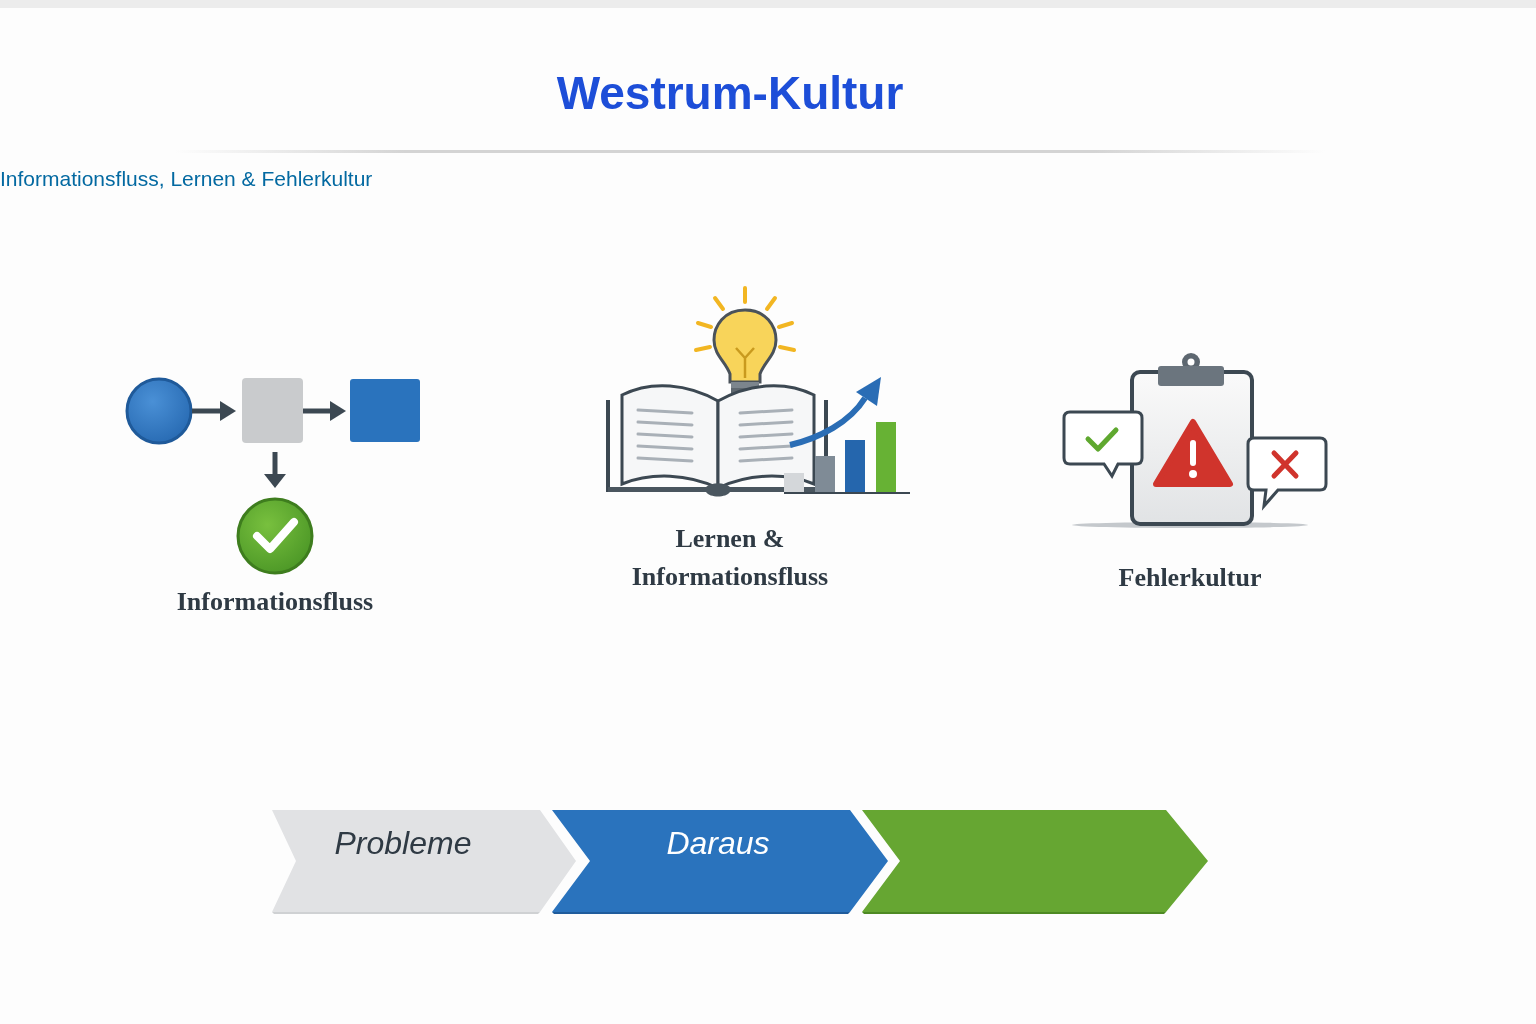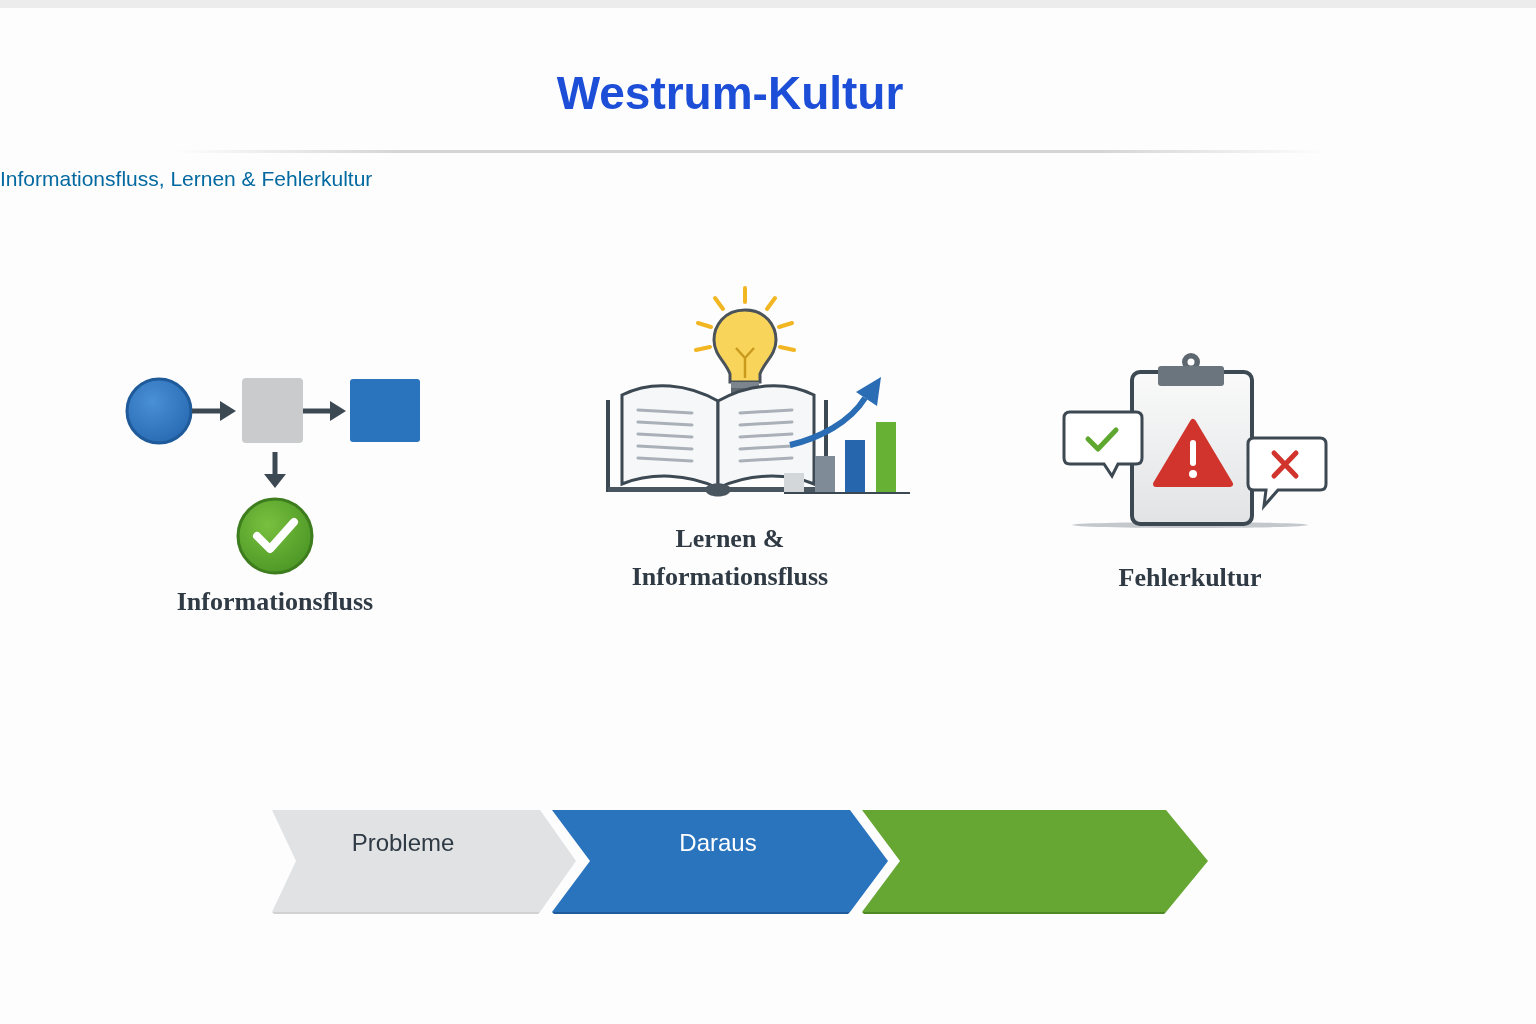--- a/index.html
+++ b/index.html
@@ -24,21 +24,21 @@
     }
     .icon-wrap { position: absolute; }
     .label {
       position: absolute; text-align: center; font-size: 26px; font-weight: bold; color: #2f3a44;
       line-height: 38px;
       font-family: Liberation Serif, serif;
     }
     .arrow-step { position: absolute; top: 810px; height: 104px; }
     .arrow-step svg { position: absolute; left: 0; top: 0; }
     .arrow-text {
-      position: absolute; top: 14px; font-size: 24px; line-height: 38px; text-align: center;
+      position: absolute; top: 14px; font-size: 32px; line-height: 38px; text-align: center; font-style: italic;
     }
   </style>
 </head>
 <body>
 
 <div class="topbar"></div>
 
 <div class="title">Westrum-Kultur</div>
 <div class="divider"></div>
 <div class="subtitle">Informationsfluss, Lernen &amp; Fehlerkultur</div>

